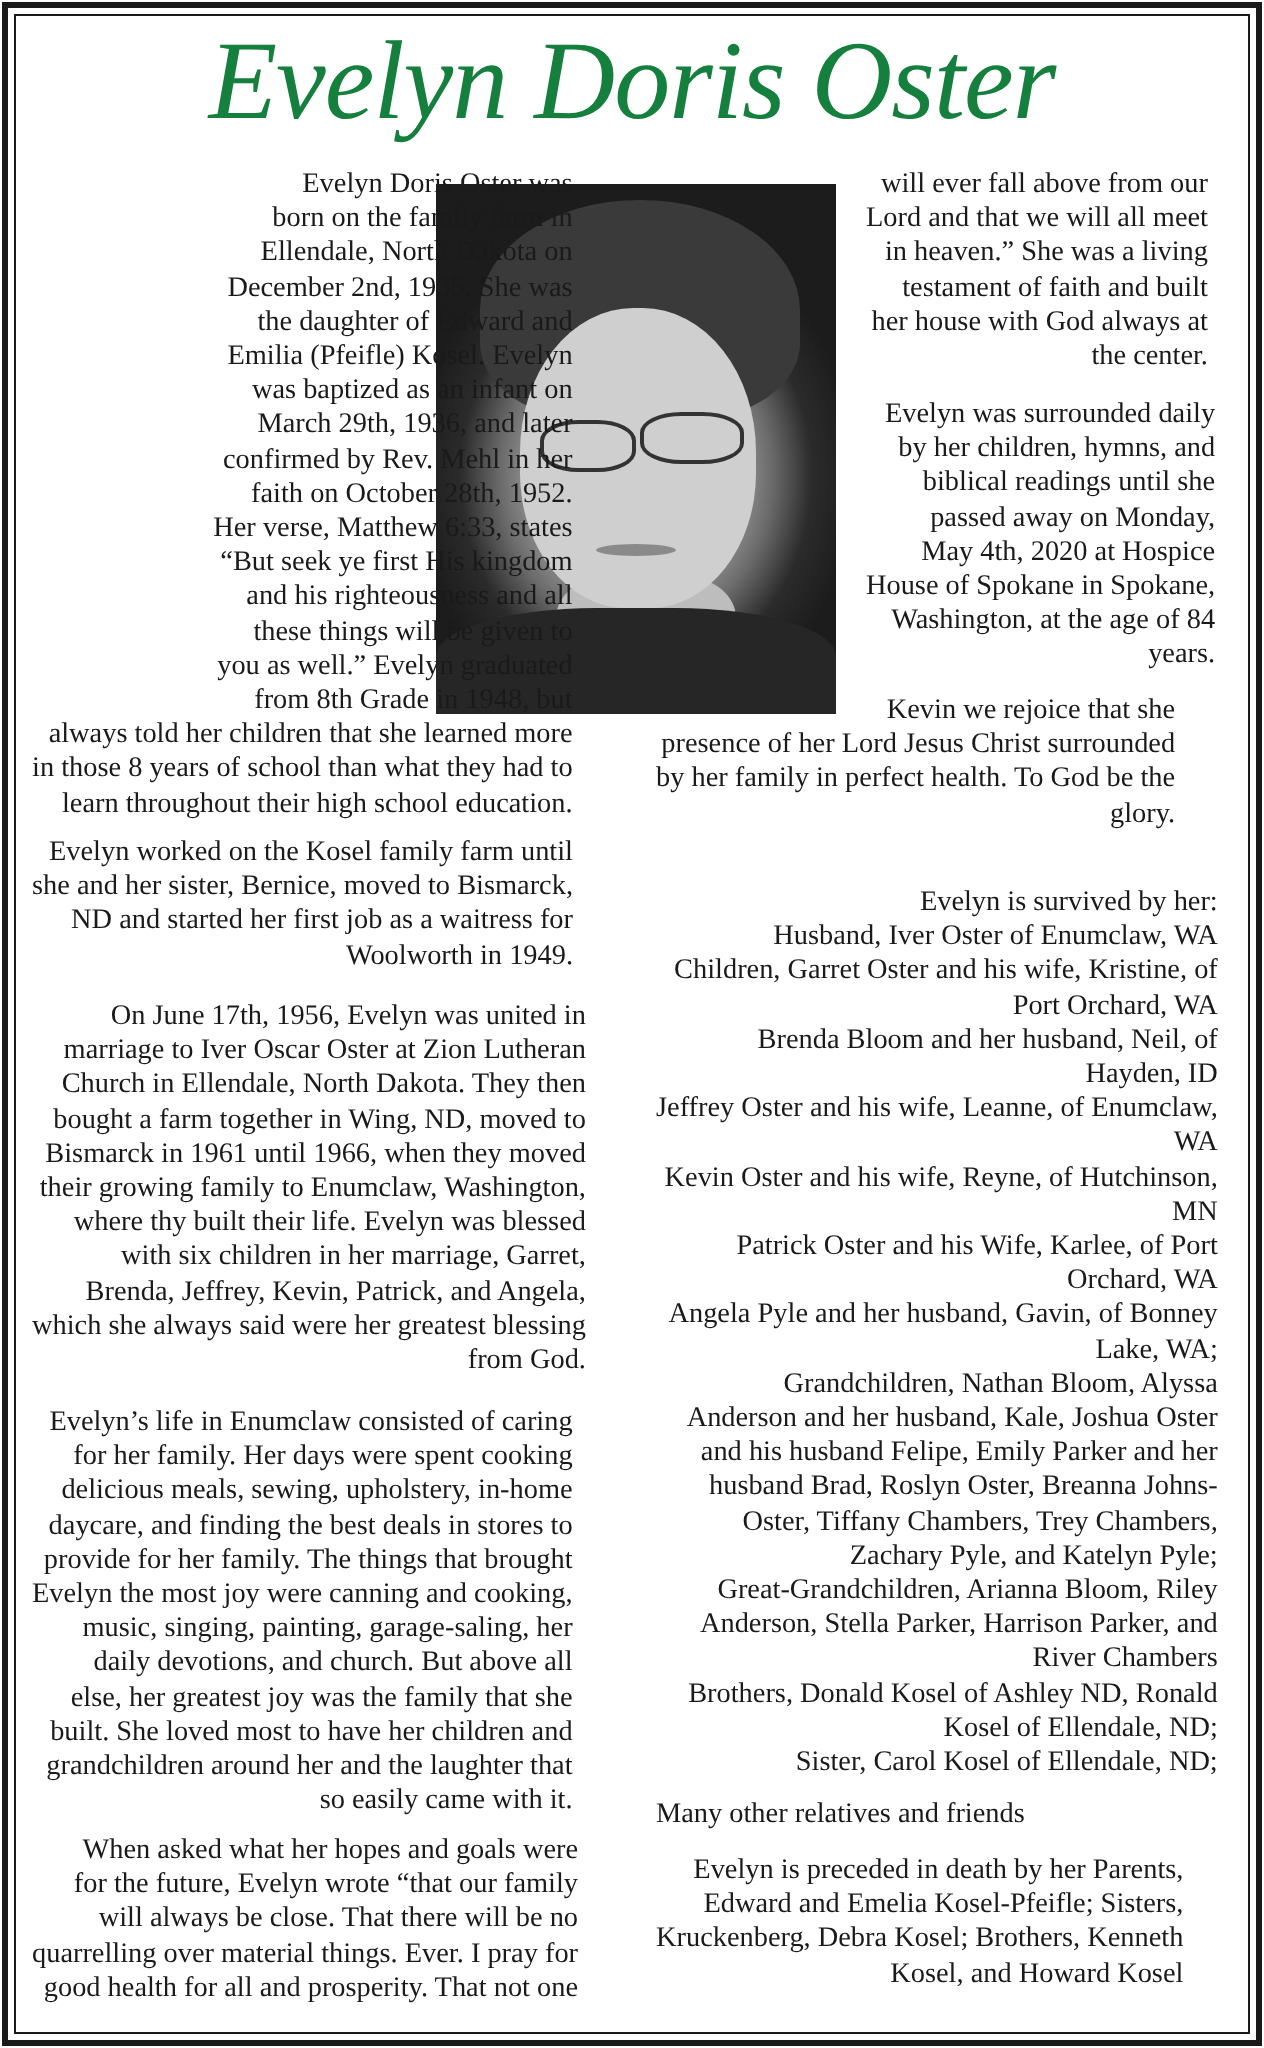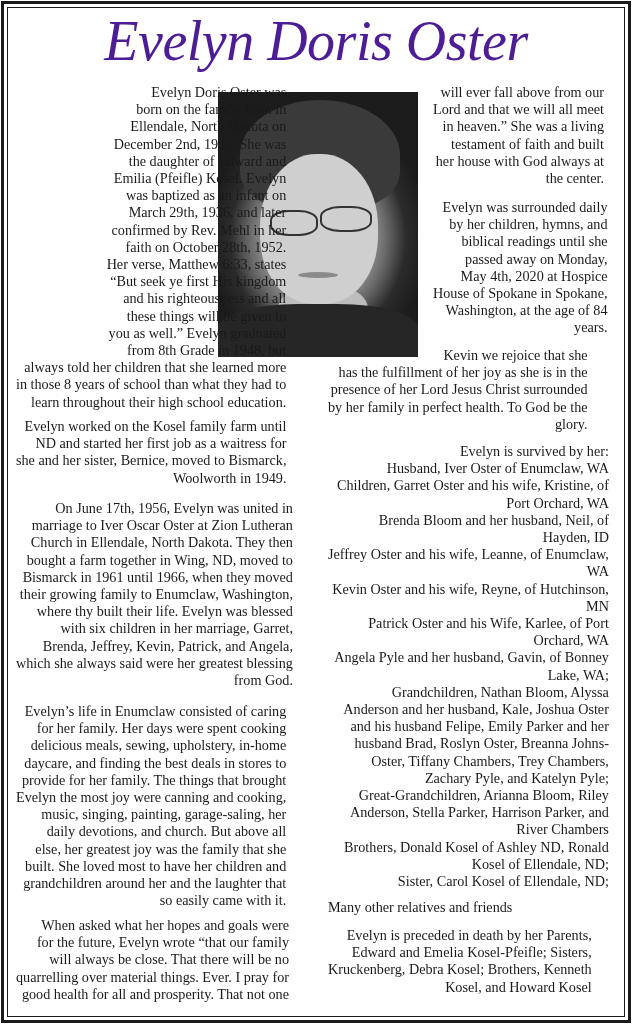--- a/index.html
+++ b/index.html
@@ -4,21 +4,21 @@
 <style>
   html, body { margin: 0; padding: 0; background: #ffffff; }
   body { width: 632px; height: 1024px; position: relative; overflow: hidden;
          font-family: "Liberation Serif", "DejaVu Serif", serif; color: #1a1a1a; }
   .frame-outer { position: absolute; left: 1px; top: 1px; width: 624px; height: 1016px;
                  border: 3px solid #1a1a1a; }
   .frame-inner { position: absolute; left: 7px; top: 7px; width: 616px; height: 1008px;
                  border: 1px solid #1a1a1a; }
   .title { position: absolute; left: 0; top: 6px; width: 632px; text-align: center;
            font-family: "Liberation Serif", "DejaVu Serif", serif; font-style: italic;
-           font-size: 56px; line-height: 70px; letter-spacing: -0.5px; color: #4c1d95; }
+           font-size: 56px; line-height: 70px; letter-spacing: -0.5px; color: #15803d; }
   .photo { position: absolute; left: 218px; top: 92px; width: 200px; height: 265px;
            background: radial-gradient(ellipse 55% 48% at 50% 55%, #d9d9d9 0%, #b5b5b5 35%, #6a6a6a 62%, #2b2b2b 80%, #1c1c1c 100%);
            overflow: hidden; }
   .photo .hair { position: absolute; left: 22px; top: 8px; width: 160px; height: 110px;
                  border-radius: 50% 50% 35% 35%; background: #3a3a3a; }
   .photo .face { position: absolute; left: 42px; top: 62px; width: 118px; height: 150px;
                  border-radius: 48% 48% 45% 45%; background: #cfcfcf; }
   .photo .glasses-l { position: absolute; left: 52px; top: 118px; width: 44px; height: 22px;
                       border: 2px solid #333; border-radius: 40%; }
   .photo .glasses-r { position: absolute; left: 102px; top: 114px; width: 48px; height: 22px;
@@ -44,23 +44,23 @@
   <div class="neck"></div>
   <div class="shoulders"></div>
   <div class="hair"></div>
   <div class="face"></div>
   <div class="glasses-l"></div>
   <div class="glasses-r"></div>
   <div class="mouth"></div>
 </div>
 
 <div class="blk" style="left:16px; top:84px;"><span class="ln">Evelyn Doris Oster was</span><span class="ln">born on the family farm in</span><span class="ln">Ellendale, North Dakota on</span><span class="ln">December 2nd, 1935. She was</span><span class="ln">the daughter of Edward and</span><span class="ln">Emilia (Pfeifle) Kosel. Evelyn</span><span class="ln">was baptized as an infant on</span><span class="ln">March 29th, 1936, and later</span><span class="ln">confirmed by Rev. Mehl in her</span><span class="ln">faith on October 28th, 1952.</span><span class="ln">Her verse, Matthew 6:33, states</span><span class="ln">“But seek ye first His kingdom</span><span class="ln">and his righteousness and all</span><span class="ln">these things will be given to</span><span class="ln">you as well.” Evelyn graduated</span><span class="ln">from 8th Grade in 1948, but</span><span class="ln">always told her children that she learned more</span><span class="ln">in those 8 years of school than what they had to</span><span class="ln">learn throughout their high school education.</span></div>
-<div class="blk" style="left:16px; top:418px;"><span class="ln">Evelyn worked on the Kosel family farm until</span><span class="ln">ND and started her first job as a waitress for</span><span class="ln">she and her sister, Bernice, moved to Bismarck,</span><span class="ln">Woolworth in 1949.</span></div>
+<div class="blk" style="left:16px; top:418px;"><span class="ln">Evelyn worked on the Kosel family farm until</span><span class="ln">she and her sister, Bernice, moved to Bismarck,</span><span class="ln">ND and started her first job as a waitress for</span><span class="ln">Woolworth in 1949.</span></div>
 <div class="blk" style="left:16px; top:500px;"><span class="ln">On June 17th, 1956, Evelyn was united in</span><span class="ln">marriage to Iver Oscar Oster at Zion Lutheran</span><span class="ln">Church in Ellendale, North Dakota. They then</span><span class="ln">bought a farm together in Wing, ND, moved to</span><span class="ln">Bismarck in 1961 until 1966, when they moved</span><span class="ln">their growing family to Enumclaw, Washington,</span><span class="ln">where thy built their life. Evelyn was blessed</span><span class="ln">with six children in her marriage, Garret,</span><span class="ln">Brenda, Jeffrey, Kevin, Patrick, and Angela,</span><span class="ln">which she always said were her greatest blessing</span><span class="ln">from God.</span></div>
 <div class="blk" style="left:16px; top:703px;"><span class="ln">Evelyn’s life in Enumclaw consisted of caring</span><span class="ln">for her family. Her days were spent cooking</span><span class="ln">delicious meals, sewing, upholstery, in-home</span><span class="ln">daycare, and finding the best deals in stores to</span><span class="ln">provide for her family. The things that brought</span><span class="ln">Evelyn the most joy were canning and cooking,</span><span class="ln">music, singing, painting, garage-saling, her</span><span class="ln">daily devotions, and church. But above all</span><span class="ln">else, her greatest joy was the family that she</span><span class="ln">built. She loved most to have her children and</span><span class="ln">grandchildren around her and the laughter that</span><span class="ln">so easily came with it.</span></div>
 <div class="blk" style="left:16px; top:917px;"><span class="ln">When asked what her hopes and goals were</span><span class="ln">for the future, Evelyn wrote “that our family</span><span class="ln">will always be close. That there will be no</span><span class="ln">quarrelling over material things. Ever. I pray for</span><span class="ln">good health for all and prosperity. That not one</span></div>
 
 <div class="blk" style="left:433px; top:84px;"><span class="ln">will ever fall above from our</span><span class="ln">Lord and that we will all meet</span><span class="ln">in heaven.” She was a living</span><span class="ln">testament of faith and built</span><span class="ln">her house with God always at</span><span class="ln">the center.</span></div>
 <div class="blk" style="left:433px; top:199px;"><span class="ln">Evelyn was surrounded daily</span><span class="ln">by her children, hymns, and</span><span class="ln">biblical readings until she</span><span class="ln">passed away on Monday,</span><span class="ln">May 4th, 2020 at Hospice</span><span class="ln">House of Spokane in Spokane,</span><span class="ln">Washington, at the age of 84</span><span class="ln">years.</span></div>
-<div class="blk" style="left:328px; top:347px;"><span class="ln" style="padding-left: 105px;">Kevin we rejoice that she</span><span class="ln">has the fulfillment of her joy as she is in the</span><span class="ln">presence of her Lord Jesus Christ surrounded</span><span class="ln">by her family in perfect health. To God be the</span><span class="ln">glory.</span></div>
+<div class="blk" style="left:328px; top:347px;"><span class="ln" style="padding-left: 105px;">Kevin we rejoice that she</span><span class="ln">presence of her Lord Jesus Christ surrounded</span><span class="ln">by her family in perfect health. To God be the</span><span class="ln">glory.</span></div>
 <div class="blk" style="left:328px; top:443px;"><span class="ln">Evelyn is survived by her:</span><span class="ln">Husband, Iver Oster of Enumclaw, WA</span><span class="ln">Children, Garret Oster and his wife, Kristine, of</span><span class="ln">Port Orchard, WA</span><span class="ln">Brenda Bloom and her husband, Neil, of</span><span class="ln">Hayden, ID</span><span class="ln">Jeffrey Oster and his wife, Leanne, of Enumclaw,</span><span class="ln">WA</span><span class="ln">Kevin Oster and his wife, Reyne, of Hutchinson,</span><span class="ln">MN</span><span class="ln">Patrick Oster and his Wife, Karlee, of Port</span><span class="ln">Orchard, WA</span><span class="ln">Angela Pyle and her husband, Gavin, of Bonney</span><span class="ln">Lake, WA;</span><span class="ln">Grandchildren, Nathan Bloom, Alyssa</span><span class="ln">Anderson and her husband, Kale, Joshua Oster</span><span class="ln">and his husband Felipe, Emily Parker and her</span><span class="ln">husband Brad, Roslyn Oster, Breanna Johns-</span><span class="ln">Oster, Tiffany Chambers, Trey Chambers,</span><span class="ln">Zachary Pyle, and Katelyn Pyle;</span><span class="ln">Great-Grandchildren, Arianna Bloom, Riley</span><span class="ln">Anderson, Stella Parker, Harrison Parker, and</span><span class="ln">River Chambers</span><span class="ln">Brothers, Donald Kosel of Ashley ND, Ronald</span><span class="ln">Kosel of Ellendale, ND;</span><span class="ln">Sister, Carol Kosel of Ellendale, ND;</span></div>
 <div class="blk" style="left:328px; top:899px;"><span class="ln">Many other relatives and friends</span></div>
 <div class="blk" style="left:328px; top:927px;"><span class="ln">Evelyn is preceded in death by her Parents,</span><span class="ln">Edward and Emelia Kosel-Pfeifle; Sisters,</span><span class="ln">Kruckenberg, Debra Kosel; Brothers, Kenneth</span><span class="ln">Kosel, and Howard Kosel</span></div>
 
 </body></html>

